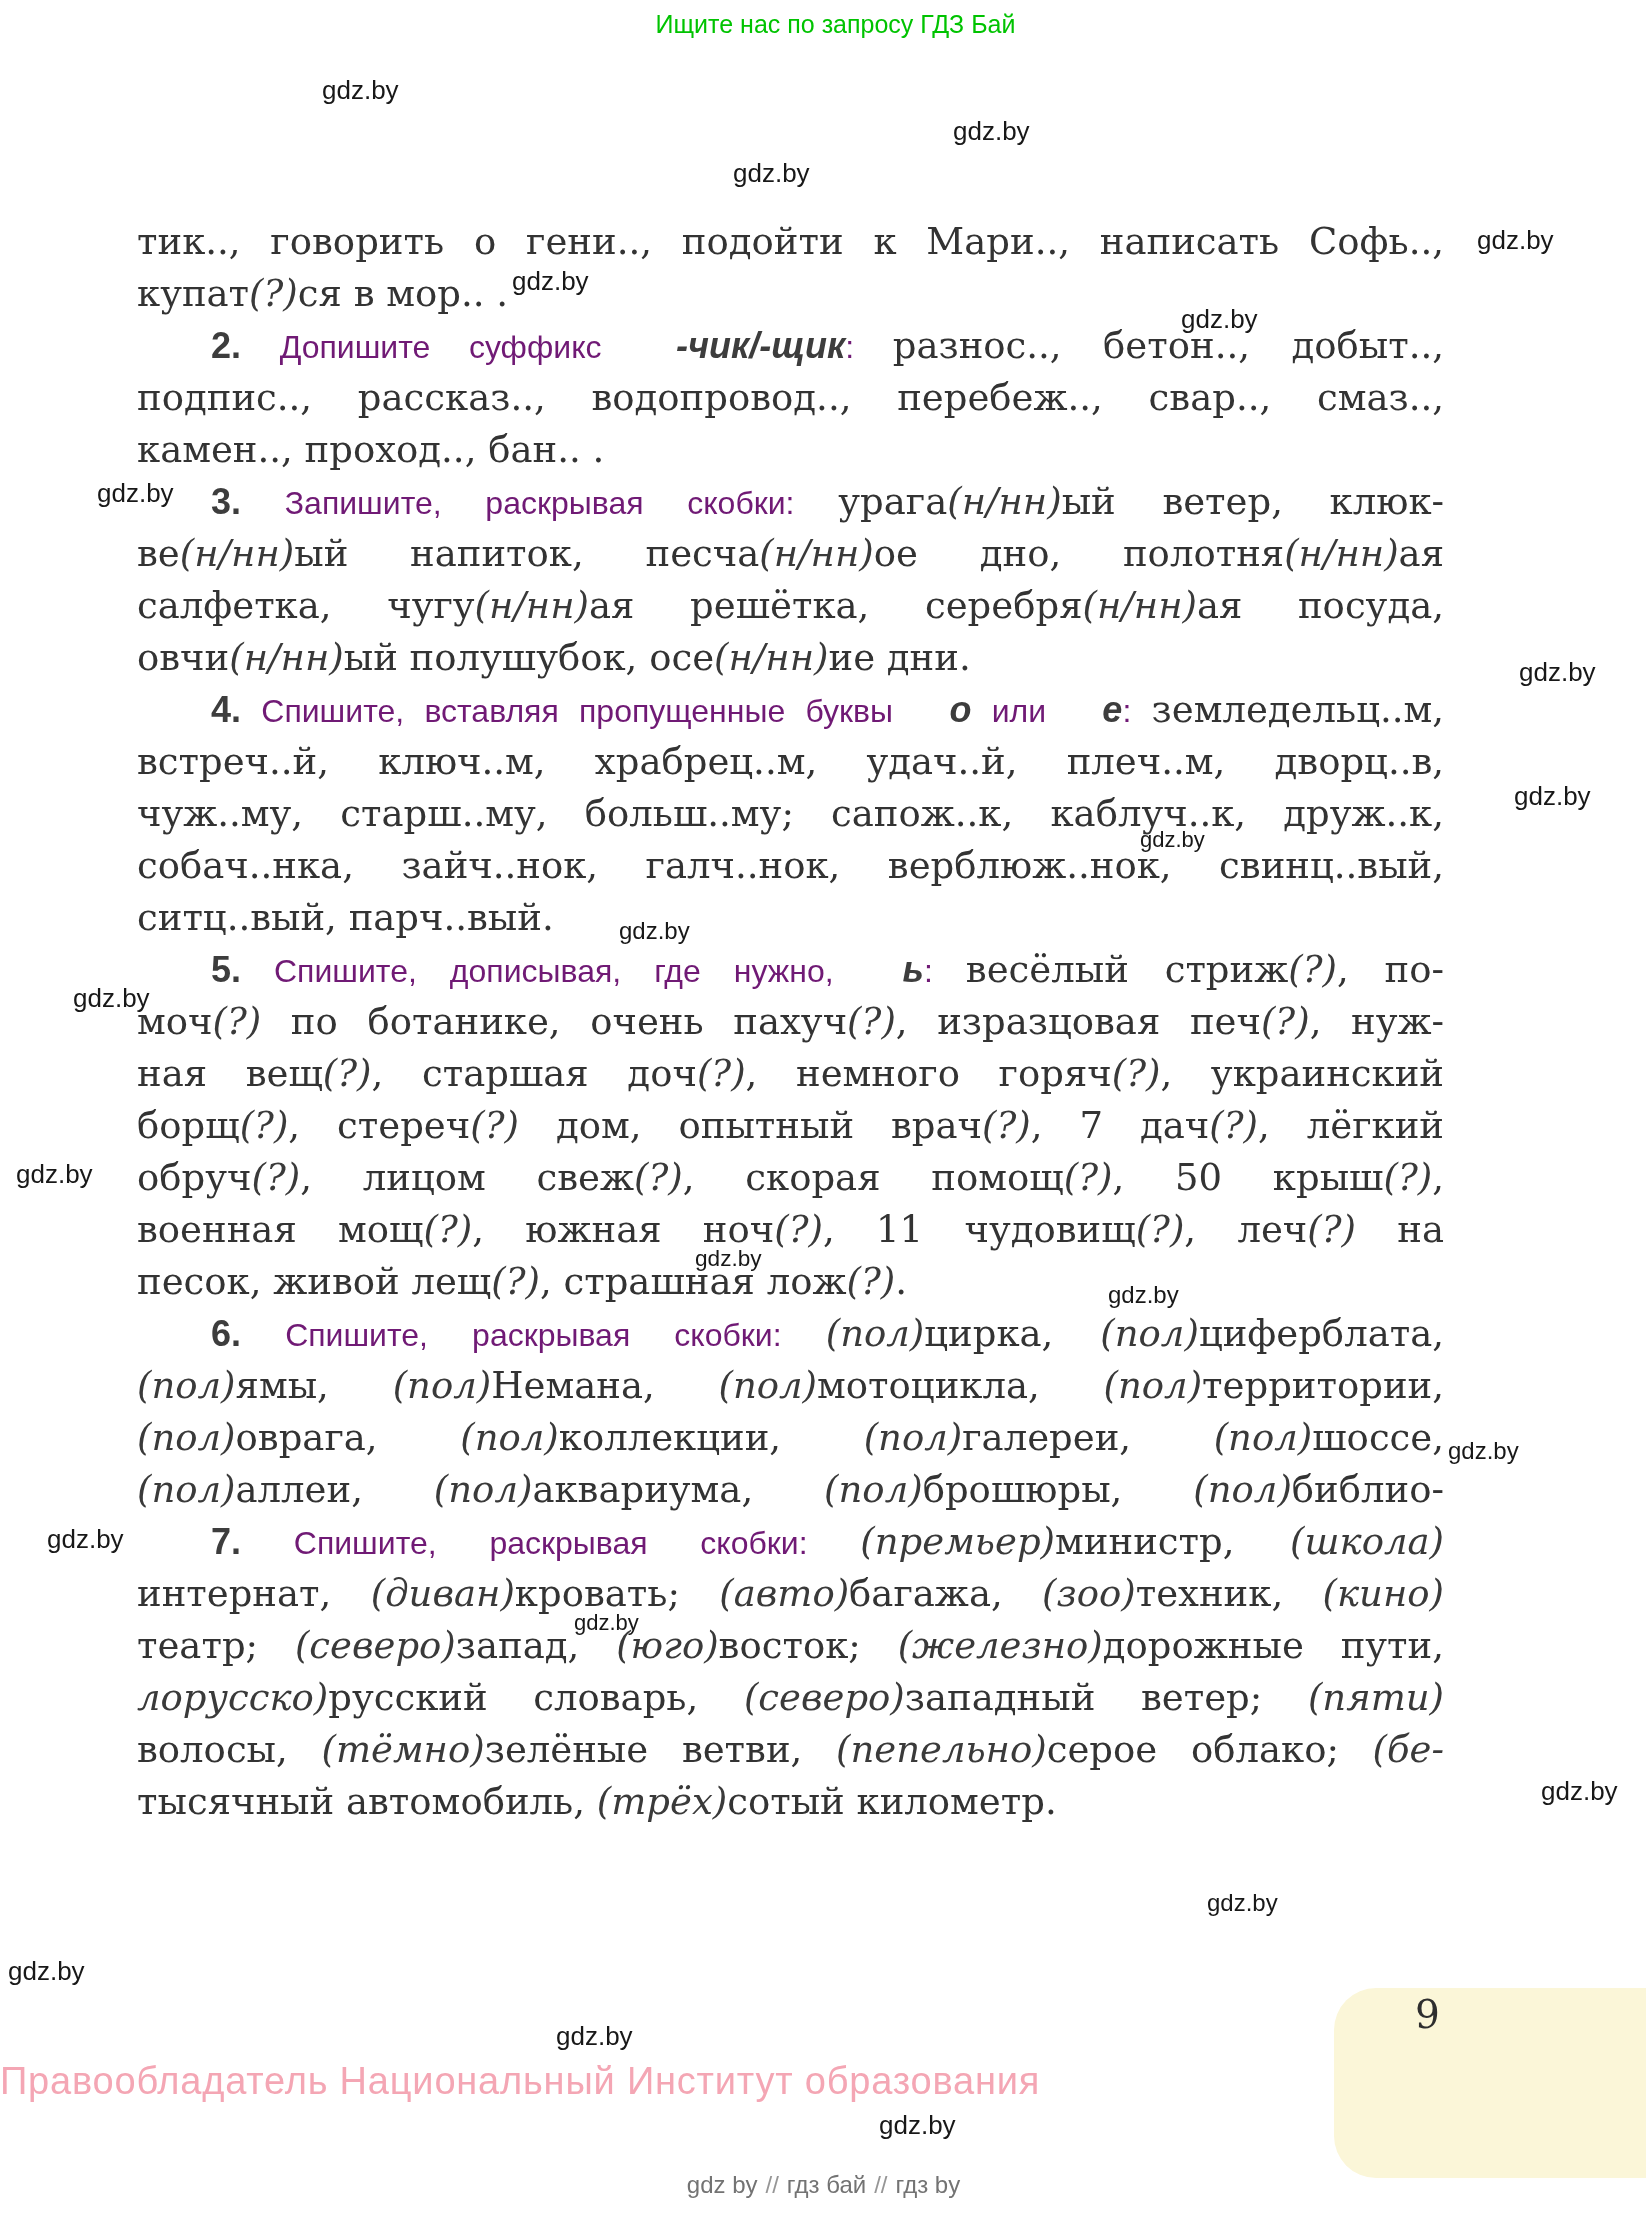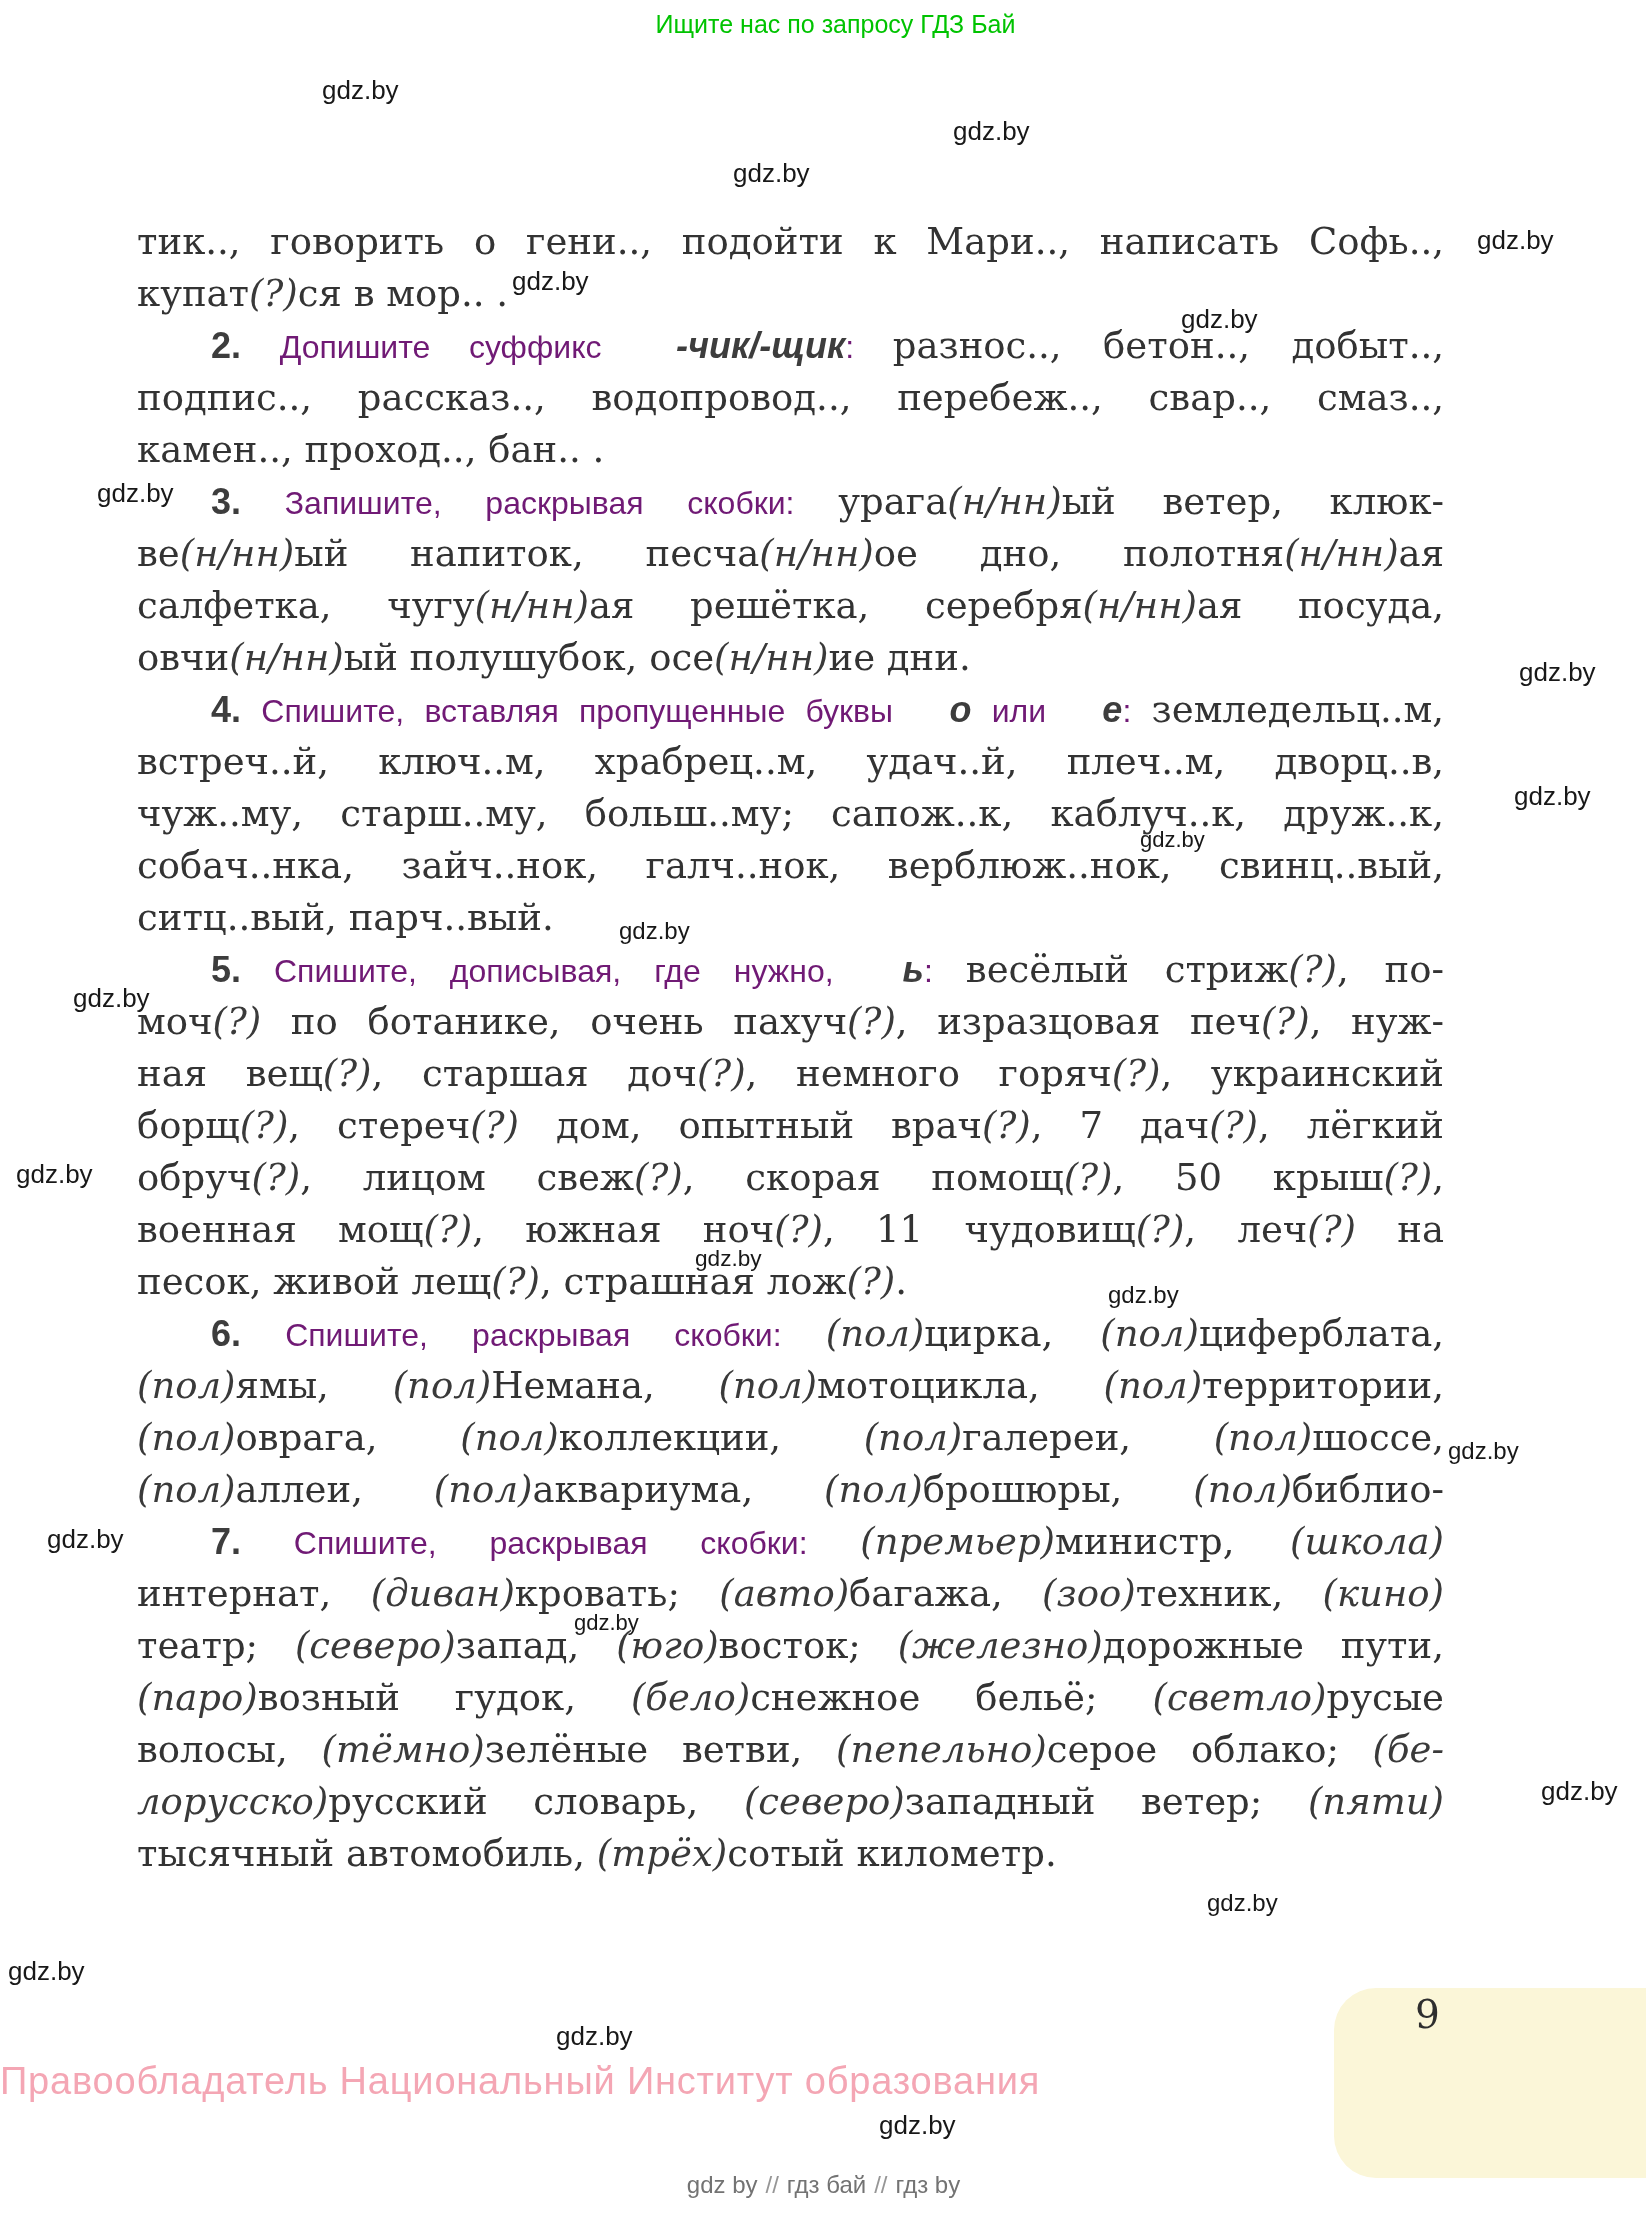--- a/index.html
+++ b/index.html
@@ -82,23 +82,22 @@
       <div class="line"><span class="seg-r">обруч</span><span class="seg-i">(?)</span><span class="seg-r">, лицом свеж</span><span class="seg-i">(?)</span><span class="seg-r">, скорая помощ</span><span class="seg-i">(?)</span><span class="seg-r">, 50 крыш</span><span class="seg-i">(?)</span><span class="seg-r">,</span></div>
       <div class="line"><span class="seg-r">военная мощ</span><span class="seg-i">(?)</span><span class="seg-r">, южная ноч</span><span class="seg-i">(?)</span><span class="seg-r">, 11 чудовищ</span><span class="seg-i">(?)</span><span class="seg-r">, леч</span><span class="seg-i">(?)</span><span class="seg-r"> на</span></div>
       <div class="line last"><span class="seg-r">песок, живой лещ</span><span class="seg-i">(?)</span><span class="seg-r">, страшная лож</span><span class="seg-i">(?)</span><span class="seg-r">.</span></div>
       <div class="line indent"><span class="seg-n">6.</span><span class="seg-s"> Спишите, раскрывая скобки: </span><span class="seg-i">(пол)</span><span class="seg-r">цирка, </span><span class="seg-i">(пол)</span><span class="seg-r">циферблата,</span></div>
       <div class="line"><span class="seg-i">(пол)</span><span class="seg-r">ямы, </span><span class="seg-i">(пол)</span><span class="seg-r">Немана, </span><span class="seg-i">(пол)</span><span class="seg-r">мотоцикла, </span><span class="seg-i">(пол)</span><span class="seg-r">территории,</span></div>
       <div class="line"><span class="seg-i">(пол)</span><span class="seg-r">оврага, </span><span class="seg-i">(пол)</span><span class="seg-r">коллекции, </span><span class="seg-i">(пол)</span><span class="seg-r">галереи, </span><span class="seg-i">(пол)</span><span class="seg-r">шоссе,</span></div>
       <div class="line"><span class="seg-i">(пол)</span><span class="seg-r">аллеи, </span><span class="seg-i">(пол)</span><span class="seg-r">аквариума, </span><span class="seg-i">(пол)</span><span class="seg-r">брошюры, </span><span class="seg-i">(пол)</span><span class="seg-r">библио-</span></div>
       <div class="line indent"><span class="seg-n">7.</span><span class="seg-s"> Спишите, раскрывая скобки: </span><span class="seg-i">(премьер)</span><span class="seg-r">министр, </span><span class="seg-i">(школа)</span></div>
       <div class="line"><span class="seg-r">интернат, </span><span class="seg-i">(диван)</span><span class="seg-r">кровать; </span><span class="seg-i">(авто)</span><span class="seg-r">багажа, </span><span class="seg-i">(зоо)</span><span class="seg-r">техник, </span><span class="seg-i">(кино)</span></div>
       <div class="line"><span class="seg-r">театр; </span><span class="seg-i">(северо)</span><span class="seg-r">запад, </span><span class="seg-i">(юго)</span><span class="seg-r">восток; </span><span class="seg-i">(железно)</span><span class="seg-r">дорожные пути,</span></div>
-      <div class="line"><span class="seg-i">(паро)</span><span class="seg-r">возный гудок, </span><span class="seg-i">(бело)</span><span class="seg-r">снежное бельё; </span><span class="seg-i">(светло)</span><span class="seg-r">русые</span></div>
+      <div class="line"><span class="seg-i">лорусско)</span><span class="seg-r">русский словарь, </span><span class="seg-i">(северо)</span><span class="seg-r">западный ветер; </span><span class="seg-i">(пяти)</span></div>
       <div class="line"><span class="seg-r">волосы, </span><span class="seg-i">(тёмно)</span><span class="seg-r">зелёные ветви, </span><span class="seg-i">(пепельно)</span><span class="seg-r">серое облако; </span><span class="seg-i">(бе-</span></div>
-      <div class="line"><span class="seg-i">лорусско)</span><span class="seg-r">русский словарь, </span><span class="seg-i">(северо)</span><span class="seg-r">западный ветер; </span><span class="seg-i">(пяти)</span></div>
       <div class="line last"><span class="seg-r">тысячный автомобиль, </span><span class="seg-i">(трёх)</span><span class="seg-r">сотый километр.</span></div>
     </div>
 
   <div id="watermarks">
       <span class="wm" style="left: 322px; top: 77px; font-size: 26px; color: rgb(24, 24, 24);">gdz.by</span>
       <span class="wm" style="left: 953px; top: 118px; font-size: 26px; color: rgb(24, 24, 24);">gdz.by</span>
       <span class="wm" style="left: 733px; top: 160px; font-size: 26px; color: rgb(24, 24, 24);">gdz.by</span>
       <span class="wm" style="left: 1477px; top: 227px; font-size: 26px; color: rgb(24, 24, 24);">gdz.by</span>
       <span class="wm" style="left: 512px; top: 268px; font-size: 26px; color: rgb(24, 24, 24);">gdz.by</span>
       <span class="wm" style="left: 1181px; top: 306px; font-size: 26px; color: rgb(24, 24, 24);">gdz.by</span>

